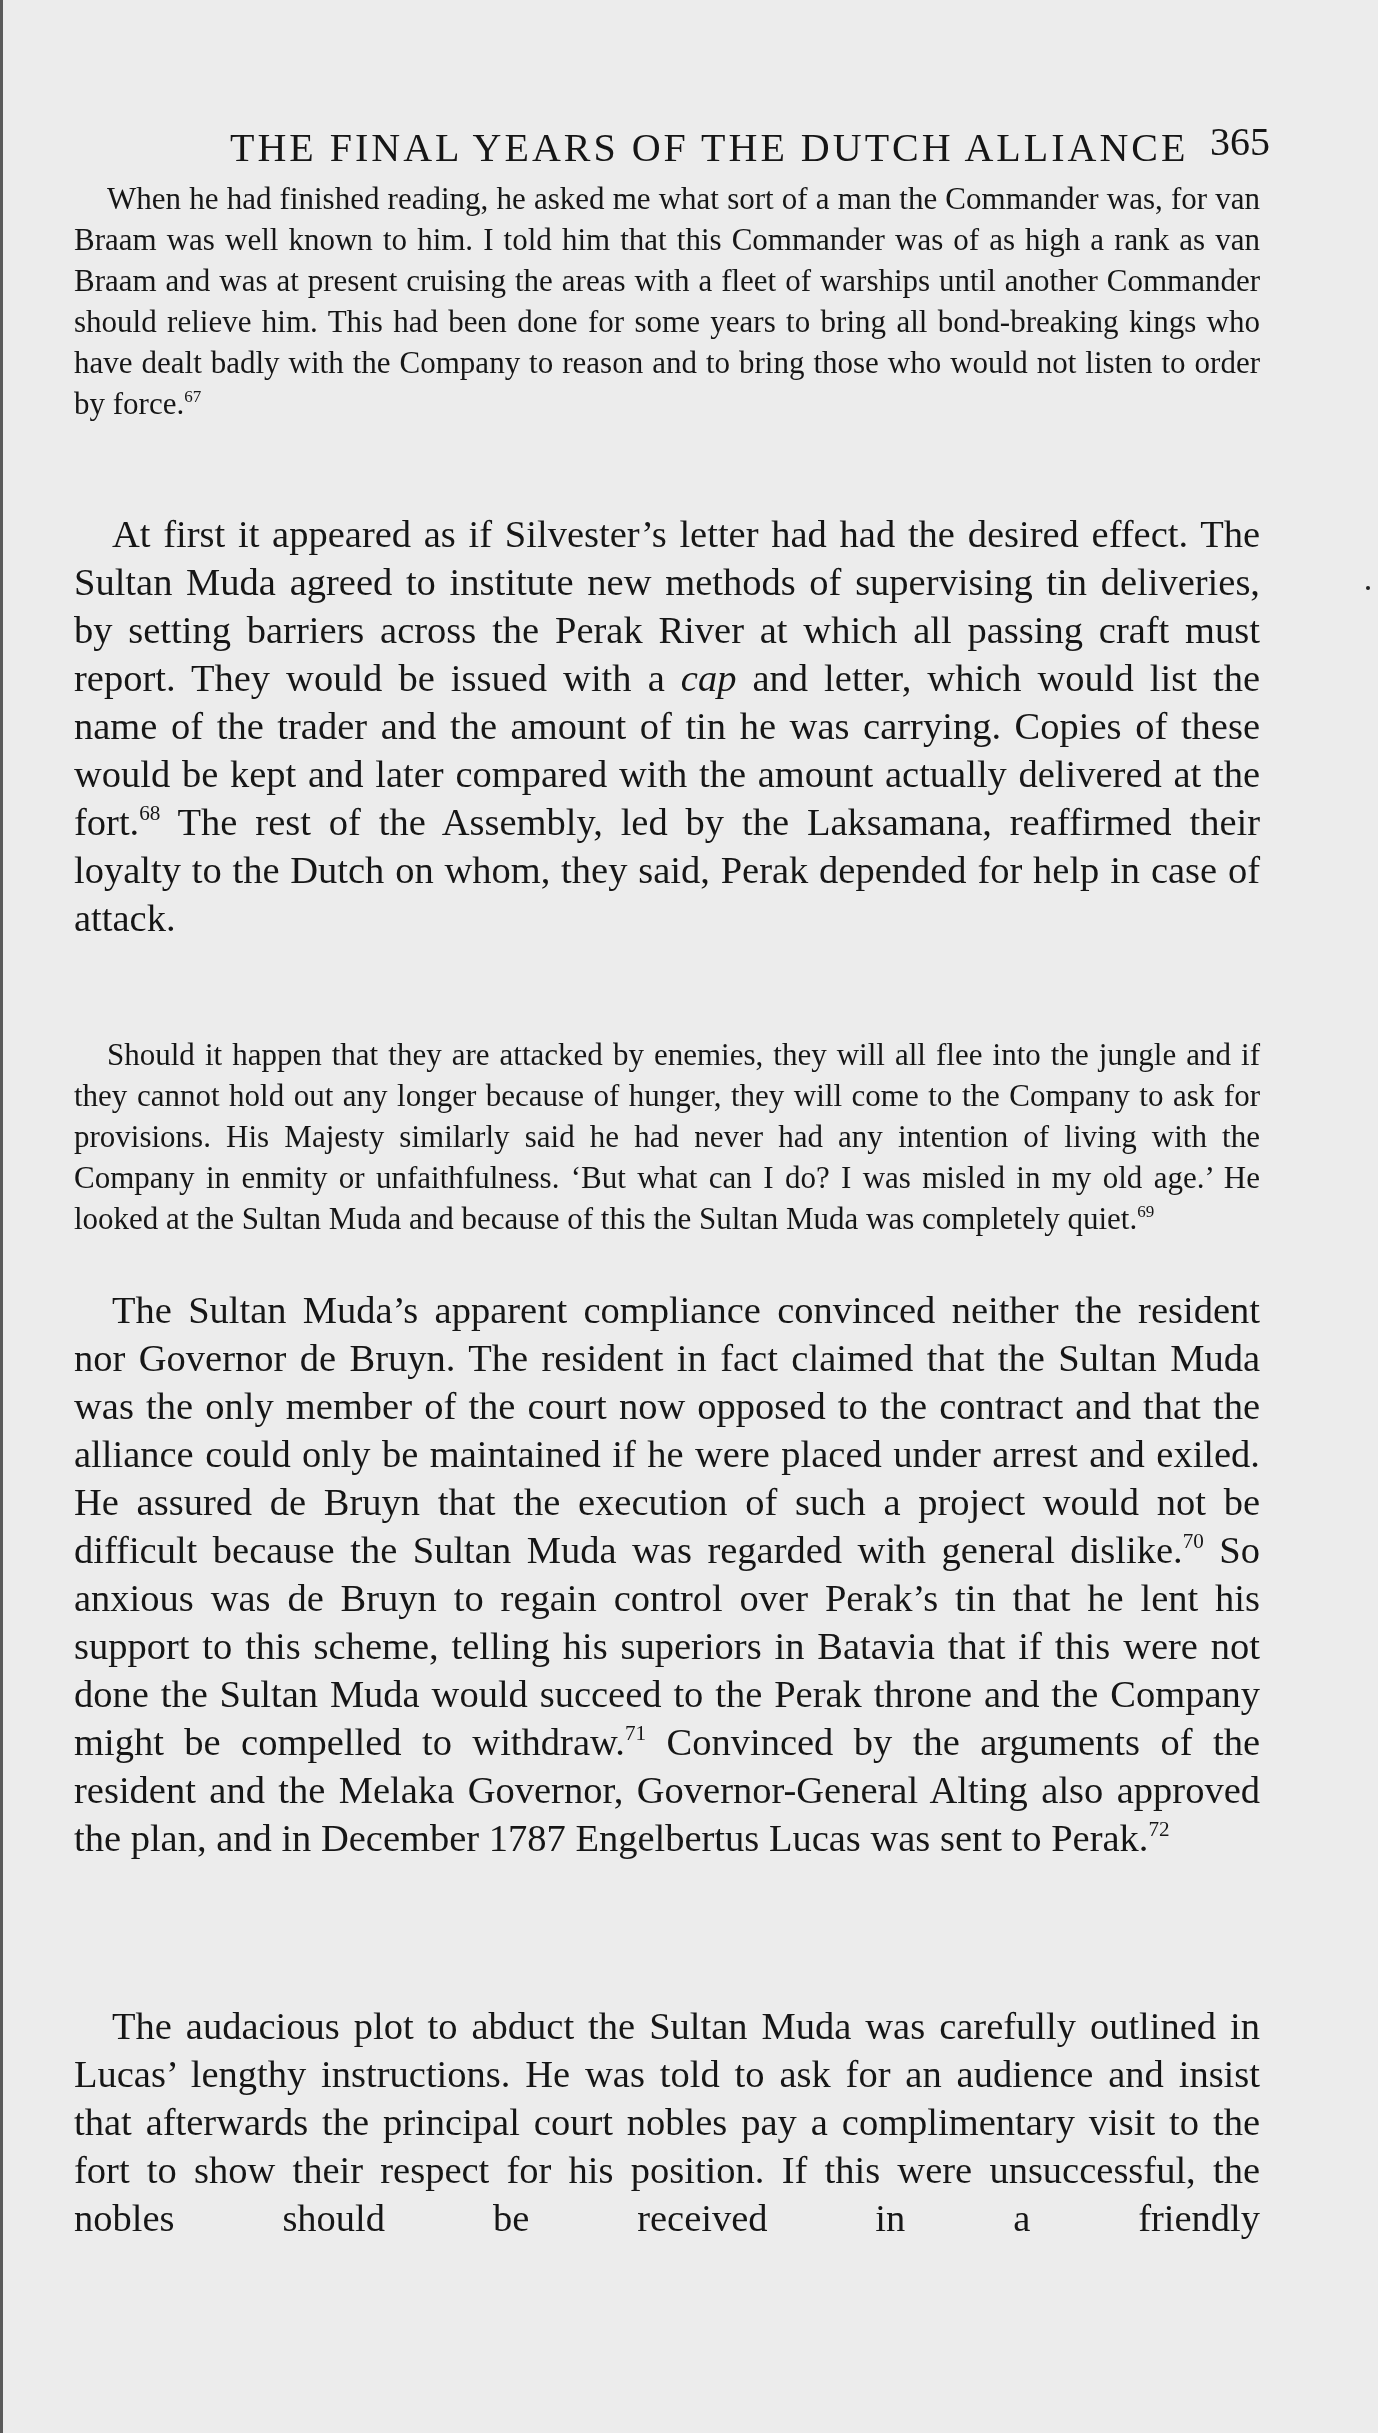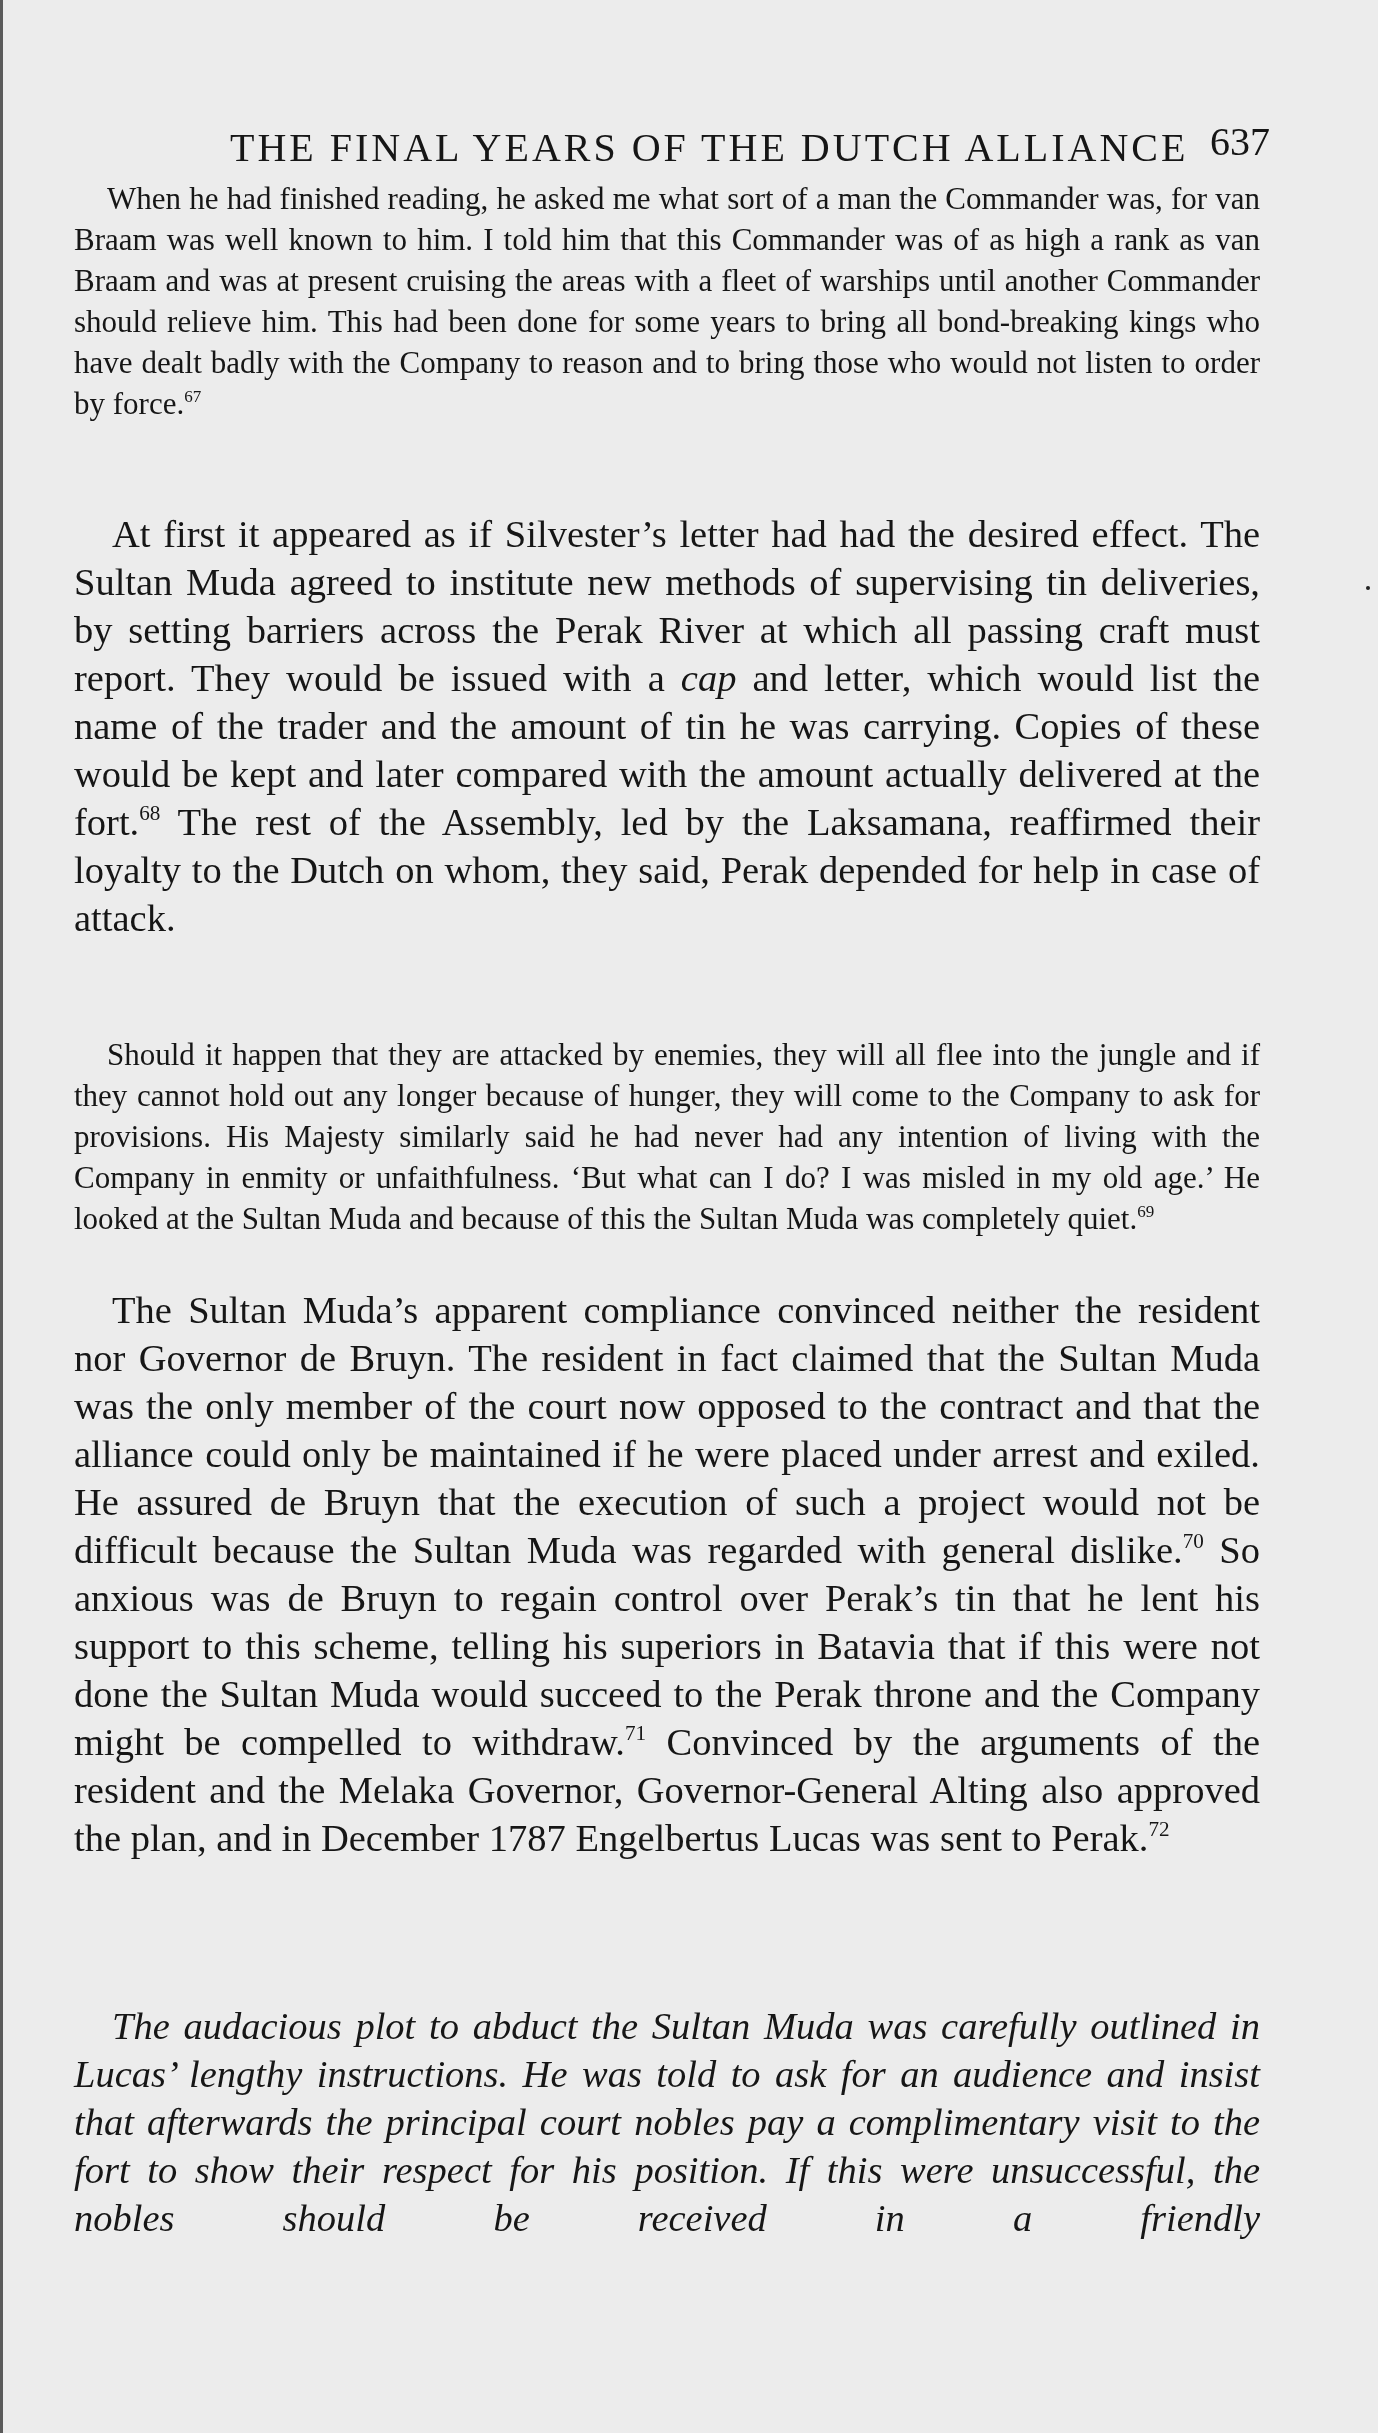--- a/index.html
+++ b/index.html
@@ -88,34 +88,34 @@
     }
   </style>
 </head>
 <body>
 
 <div class="left-edge"></div>
 <div class="speck" style="left:1366px; top:586px;"></div>
 
 <header class="running-head">
   <span class="running-title">The Final Years of the Dutch Alliance</span>
-  <span class="page-number">637</span>
+  <span class="page-number">365</span>
 </header>
 
 <div class="text-block small" style="top:178px;">
   <p class="indent"><span>When he had finished reading, he asked me what sort of a man the Commander was, for van Braam was well known to him. I told him that this Commander was of as high a rank as van Braam and was at present cruising the areas with a fleet of warships until another Commander should relieve him. This had been done for some years to bring all bond-breaking kings who have dealt badly with the Company to reason and to bring those who would not listen to order by force.</span><sup>67</sup></p>
 </div>
 
 <div class="text-block large indent-lg" style="top:510px;">
   <p><span>At first it appeared as if Silvester’s letter had had the desired effect. The Sultan Muda agreed to institute new methods of supervising tin deliveries, by setting barriers across the Perak River at which all passing craft must report. They would be issued with a </span><em>cap</em><span> and letter, which would list the name of the trader and the amount of tin he was carrying. Copies of these would be kept and later compared with the amount actually delivered at the fort.</span><sup>68</sup><span> The rest of the Assembly, led by the Laksamana, reaffirmed their loyalty to the Dutch on whom, they said, Perak depended for help in case of attack.</span></p>
 </div>
 
 <div class="text-block small indent" style="top:1034px;">
   <p><span>Should it happen that they are attacked by enemies, they will all flee into the jungle and if they cannot hold out any longer because of hunger, they will come to the Company to ask for provisions. His Majesty similarly said he had never had any intention of living with the Company in enmity or unfaithfulness. ‘But what can I do? I was misled in my old age.’ He looked at the Sultan Muda and because of this the Sultan Muda was completely quiet.</span><sup>69</sup></p>
 </div>
 
 <div class="text-block large indent-lg" style="top:1286px;">
   <p><span>The Sultan Muda’s apparent compliance convinced neither the resident nor Governor de Bruyn. The resident in fact claimed that the Sultan Muda was the only member of the court now opposed to the contract and that the alliance could only be maintained if he were placed under arrest and exiled. He assured de Bruyn that the execution of such a project would not be difficult because the Sultan Muda was regarded with general dislike.</span><sup>70</sup><span> So anxious was de Bruyn to regain control over Perak’s tin that he lent his support to this scheme, telling his superiors in Batavia that if this were not done the Sultan Muda would succeed to the Perak throne and the Company might be compelled to withdraw.</span><sup>71</sup><span> Convinced by the arguments of the resident and the Melaka Governor, Governor-General Alting also approved the plan, and in December 1787 Engelbertus Lucas was sent to Perak.</span><sup>72</sup></p>
 </div>
 
-<div class="text-block large indent-lg" style="top:2002px;font-style:italic;">
+<div class="text-block large indent-lg" style="top:2002px;">
   <p class="justify-last">The audacious plot to abduct the Sultan Muda was carefully outlined in Lucas’ lengthy instructions. He was told to ask for an audience and insist that afterwards the principal court nobles pay a complimentary visit to the fort to show their respect for his position. If this were unsuccessful, the nobles should be received in a friendly</p>
 </div>
 
 </body></html>

